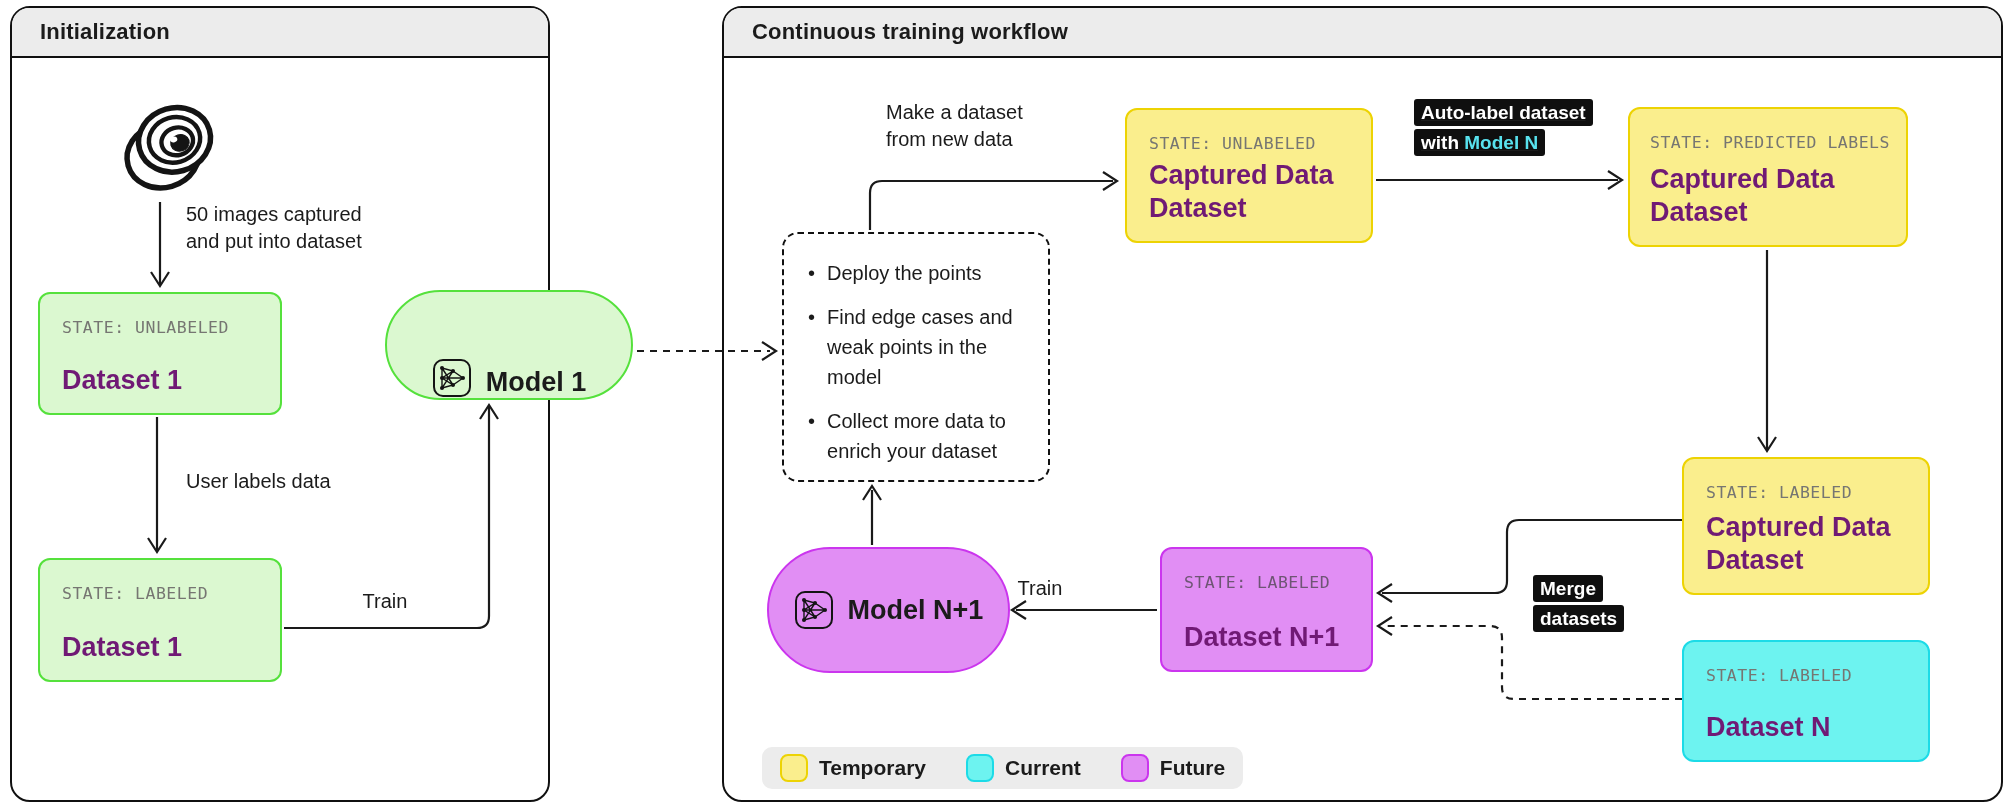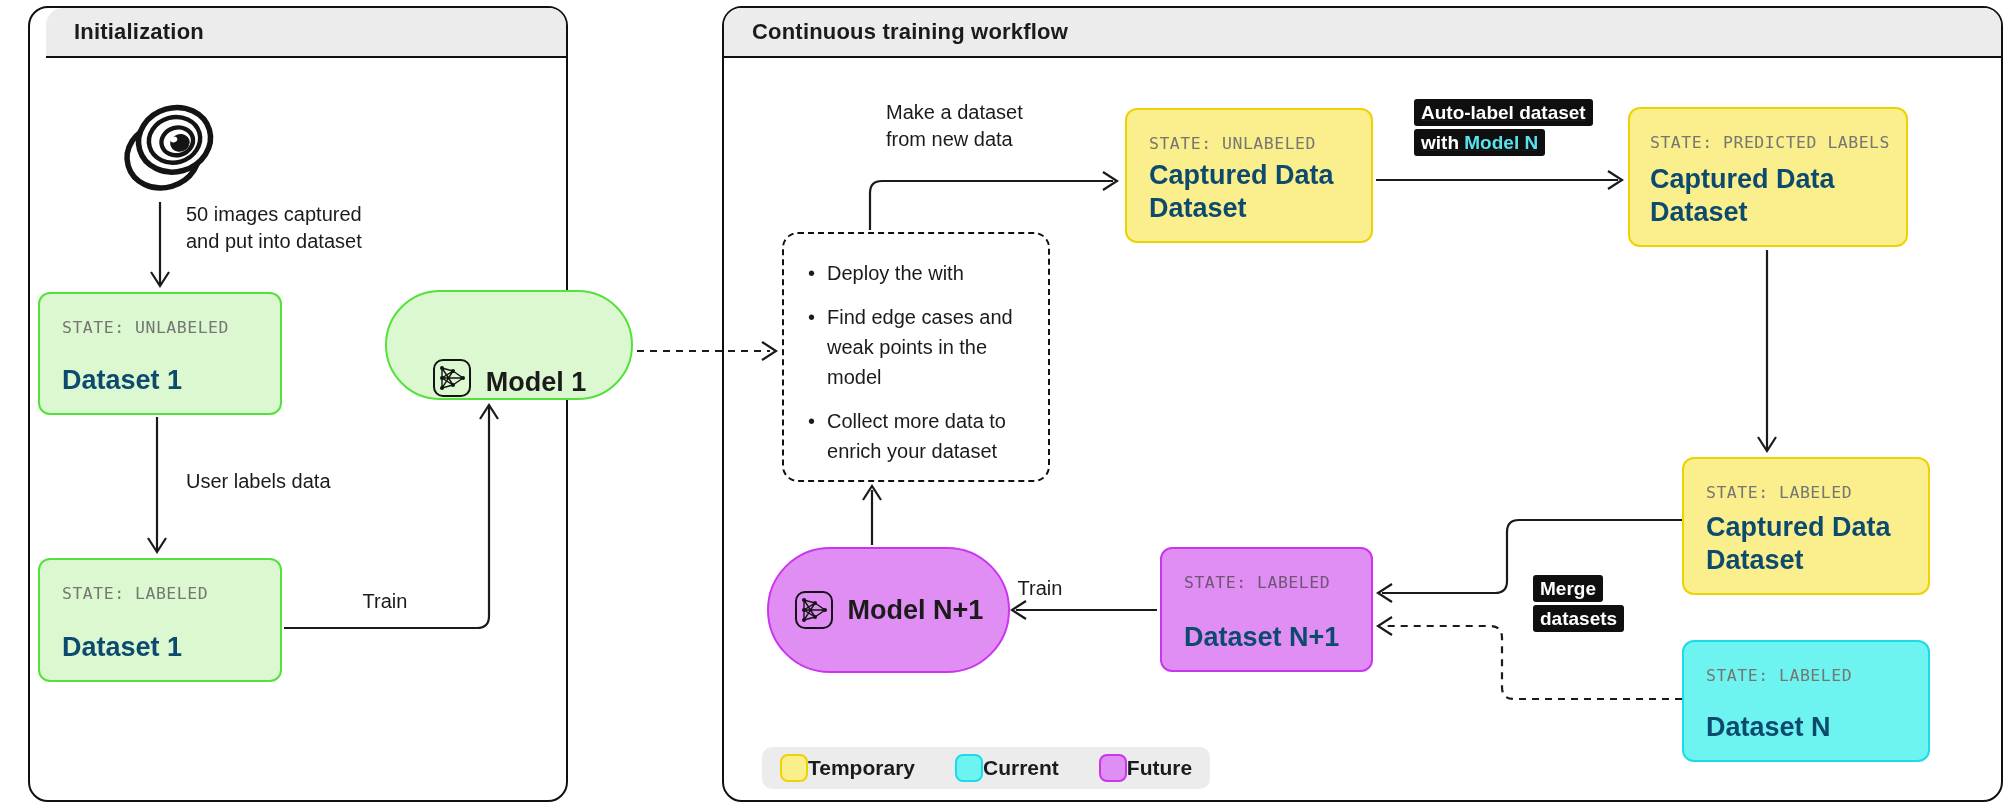--- a/index.html
+++ b/index.html
@@ -13,53 +13,53 @@
 
   .edges { position: absolute; inset: 0; pointer-events: none; z-index: 3; }
   .edges path { stroke: #1a1a1a; stroke-width: 2.2; fill: none; }
   .edges path.dash { stroke-dasharray: 7 6; }
 
   .node { position: absolute; z-index: 2; border: 2.5px solid; border-radius: 12px;
           display: flex; flex-direction: column; justify-content: space-between;
           padding: 24px 22px 16px 22px; }
   .node .state { font-family: "DejaVu Sans Mono", monospace; font-size: 16.5px; letter-spacing: .5px;
                  color: #767672; white-space: nowrap; }
-  .node .title { font-size: 27px; font-weight: 700; color: #0c4a6e; line-height: 1.22; }
+  .node .title { font-size: 27px; font-weight: 700; color: #701a75; line-height: 1.22; }
 
   .pill { position: absolute; z-index: 2; border: 2.5px solid; display: flex; align-items: center;
           justify-content: center; gap: 14px; }
   .pill .title { font-size: 27px; font-weight: 700; }
 
   .checklist { position: absolute; z-index: 2; border: 2.2px dashed #101010; border-radius: 16px;
                background: #fff; padding: 24px 18px 18px 24px; display: flex; flex-direction: column; gap: 14px; }
   .checklist .item { display: flex; gap: 12px; font-size: 20px; line-height: 30px; }
   .checklist .item::before { content: "•"; font-size: 20px; line-height: 30px; }
 
   .edge-label { position: absolute; z-index: 2; font-size: 20px; line-height: 27px; white-space: pre-line; }
   .center { text-align: center; }
   .right { text-align: right; }
 
   .badge { position: absolute; z-index: 4; display: flex; flex-direction: column; align-items: flex-start; gap: 3px; }
   .badge .line { background: #0f0f0f; color: #ffffff; font-size: 19px; font-weight: 600;
                  line-height: 25px; padding: 1px 7px; border-radius: 3px; white-space: pre; }
 
   .legend { position: absolute; z-index: 2; background: #ececec; border-radius: 10px;
             display: flex; align-items: center; padding: 0 18px; gap: 40px; }
-  .legend .legend-item { display: flex; align-items: center; gap: 0; }
+  .legend .legend-item { display: flex; align-items: center; gap: 11px; }
   .legend .swatch { width: 28px; height: 28px; border-radius: 8px; border: 2.5px solid; }
   .legend .legend-label { font-size: 21px; font-weight: 700; }
 
   .icon-wrap { display: inline-flex; }
 </style>
 </head>
 <body>
 
 <div class="stage">
 
-  <div class="panel" style="left:28px; top:6px; width:540px; height:796px;padding-left:16px;">
+  <div class="panel" style="left:10px; top:6px; width:540px; height:796px;">
     <div class="panel-header">
       <span class="panel-title">Initialization</span>
     </div>
   </div>
 
   <div style="position:absolute; left:115px; top:92px; z-index:2;" class="icon-wrap">
     <svg width="110" height="112" viewBox="0 0 100 100">
       <g transform="rotate(-16 50 50)" stroke="#141414" fill="#ffffff">
         <ellipse cx="42" cy="55" rx="33" ry="29" stroke-width="5"></ellipse>
         <ellipse cx="56" cy="44" rx="33" ry="29" stroke-width="5"></ellipse>
@@ -107,21 +107,21 @@
   <div class="edge-label center" style="left:350px; top:588px; width:70px;">Train</div>
 
   <div class="panel" style="left:722px; top:6px; width:1281px; height:796px;">
     <div class="panel-header">
       <span class="panel-title">Continuous training workflow</span>
     </div>
   </div>
 
   <div class="checklist" style="left:782px; top:232px; width:268px; height:250px;">
     <div class="item">
-      <span>Deploy the with</span>
+      <span>Deploy the points</span>
     </div>
     <div class="item">
       <span>Find edge cases and weak points in the model</span>
     </div>
     <div class="item">
       <span>Collect more data to enrich your dataset</span>
     </div>
   </div>
 
   <div class="node" style="left: 1125px; top: 108px; width: 248px; height: 135px; background-color: rgb(250, 238, 141); border-color: rgb(237, 211, 3);">

